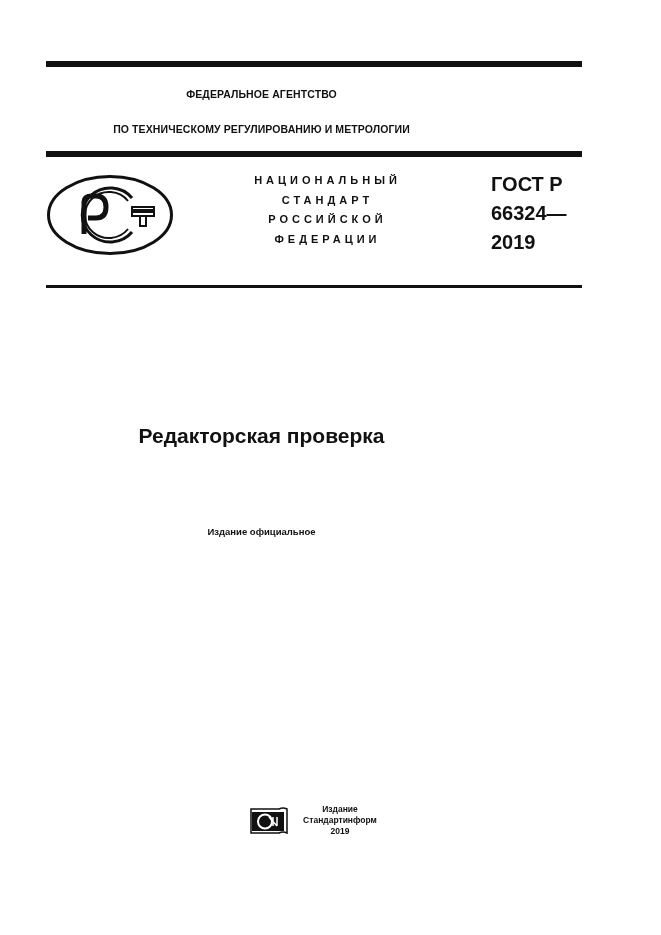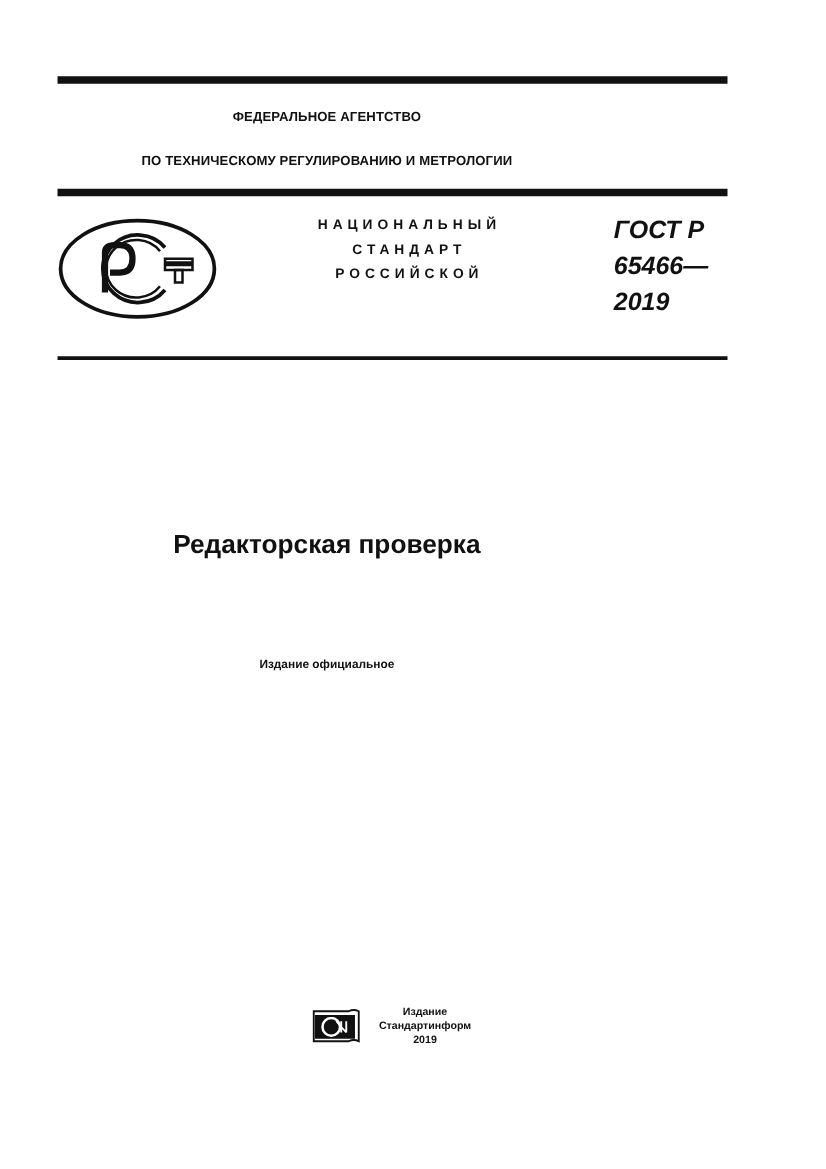--- a/index.html
+++ b/index.html
@@ -4,21 +4,21 @@
 <style>
   html, body { margin:0; padding:0; background:#ffffff; }
   body { width:661px; height:935px; position:relative; overflow:hidden;
          font-family:"Liberation Sans", sans-serif; color:#111; }
   .rule { position:absolute; left:46px; width:536px; background:#111; }
   .center { position:absolute; left:0; width:523px; text-align:center; }
   .agency { font-weight:bold; font-size:10.5px; letter-spacing:0.1px; }
   .natstd { position:absolute; left:220px; width:215px; text-align:center;
             font-weight:bold; font-size:11px; letter-spacing:4px; line-height:19.5px; }
   .gost { position:absolute; left:491px; top:170px; font-weight:bold;
-          font-size:20px; line-height:29px;font-style:italic; }
+          font-size:20px; line-height:29px; }
   .title { font-weight:bold; font-size:22px; line-height:26px; }
   .subtitle { font-weight:bold; font-size:21px; }
   .edition { font-weight:bold; font-size:9.5px; }
   .pub { position:absolute; left:298px; top:804px; width:84px; text-align:center;
          font-weight:bold; font-size:8.5px; line-height:11px; }
   .logo { position:absolute; left:46px; top:174px; width:128px; height:82px; }
   .pubLogo { position:absolute; left:249px; top:805px; width:40px; height:32px; }
 </style>
 </head>
 <body>
@@ -37,25 +37,26 @@
   <path d="M38 60 L38 28 Q38 22 46 22 L50 22 Q60 22 60 33 Q60 44 50 44 L42 44" fill="none" stroke="#111" stroke-width="5"></path>
   <rect x="86" y="35" width="22" height="4" fill="#111"></rect>
   <rect x="86" y="33" width="22" height="9" fill="none" stroke="#111" stroke-width="2"></rect>
   <rect x="94" y="42" width="6" height="10" fill="none" stroke="#111" stroke-width="2"></rect>
 </svg>
 
 <div class="natstd" style="top:171px;">
   <div>НАЦИОНАЛЬНЫЙ</div>
   <div>СТАНДАРТ</div>
   <div>РОССИЙСКОЙ</div>
+  <div>ФЕДЕРАЦИИ</div>
 </div>
 
 <div class="gost">
   <div>ГОСТ Р</div>
-  <div>65466—</div>
+  <div>66324—</div>
   <div>2019</div>
 </div>
 
 <div class="rule" style="top:285px;height:3px;"></div>
 
 <div class="center title" style="top:353px;">
 </div>
 
 <div class="center subtitle" style="top:424px;">Редакторская проверка</div>
 

